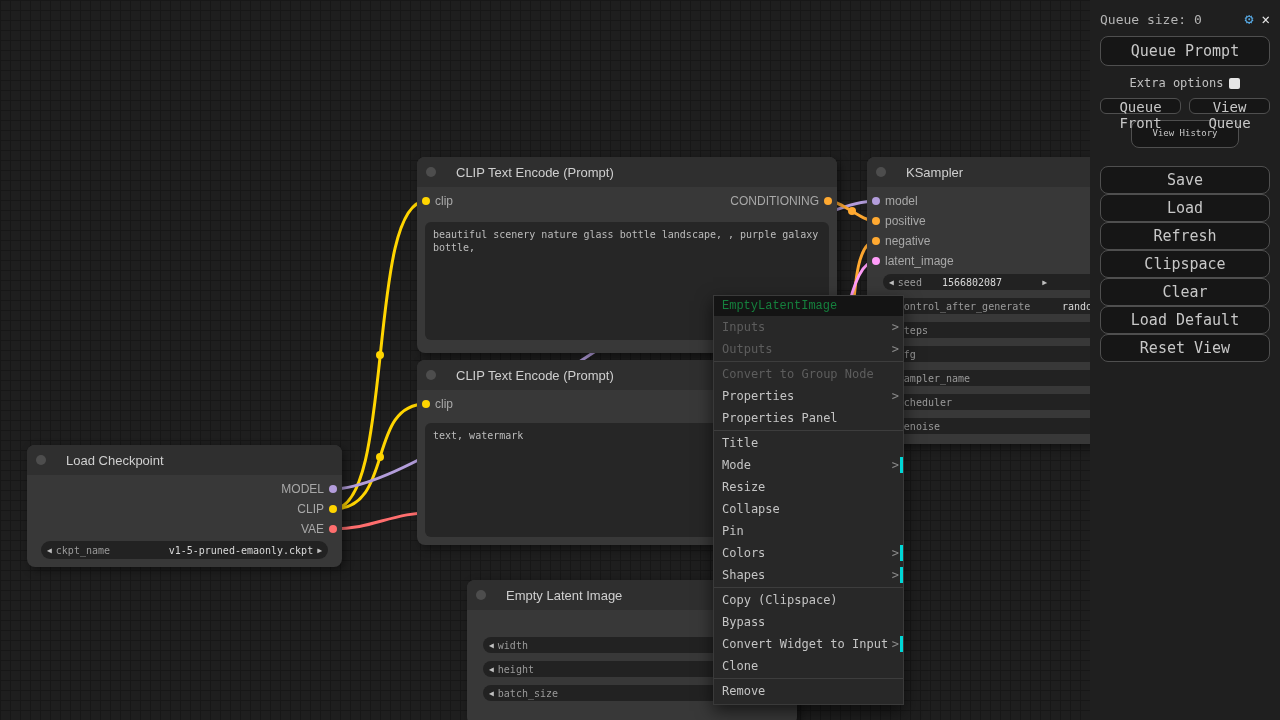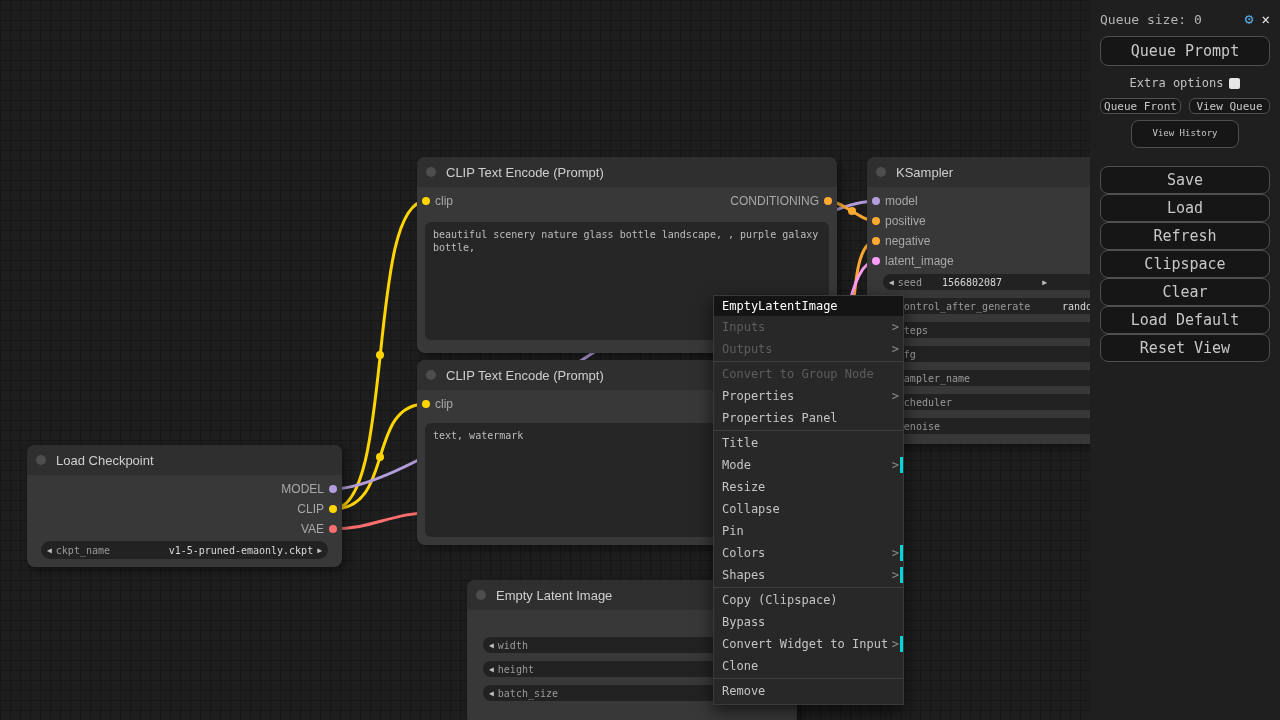--- a/index.html
+++ b/index.html
@@ -8,21 +8,21 @@
        background-image:linear-gradient(#171717 1px,transparent 1px),
                         linear-gradient(90deg,#171717 1px,transparent 1px);
        background-size:10px 10px;
        font-family:"Liberation Sans",sans-serif;}
   #wires{position:absolute;left:0;top:0;z-index:1;pointer-events:none;}
   #wires path{fill:none;stroke-width:3;stroke-linecap:round;}
 
   
   .node{position:absolute;background:#383838;border-radius:8px;
         box-shadow:3px 3px 10px rgba(0,0,0,.45);box-sizing:border-box;z-index:2;}
-  .node-title{height:30px;display:flex;align-items:center;gap:10px;padding:0 9px;
+  .node-title{height:30px;display:flex;align-items:center;gap:20px;padding:0 9px;
         background:#2f2f2f;border-radius:8px 8px 0 0;overflow:hidden;}
   .collapse-dot{width:10px;height:10px;border-radius:50%;background:#4d4d4d;flex:none;}
   .title-text{color:#cfcfcf;font-size:13px;white-space:nowrap;}
   .slot-area{margin-top:4px;}
   .slot-row{display:flex;justify-content:space-between;}
   .slot{display:flex;align-items:center;height:20px;gap:5px;padding:0 5px;}
   .slot.out{justify-content:flex-end;}
   .dot{width:8px;height:8px;border-radius:50%;flex:none;}
   .slot-label{color:#a8a8a8;font-size:12px;white-space:nowrap;}
   .textbox{position:absolute;left:8px;right:8px;background:#262626;border-radius:6px;
@@ -35,21 +35,21 @@
   .w-arrow{font-size:8px;color:#c0c0c0;flex:none;}
   .w-label{color:#9a9a9a;}
   .w-value{color:#d8d8d8;margin-left:auto;}
   .wstack{position:absolute;left:16px;right:16px;display:flex;flex-direction:column;gap:8px;}
   #ks-widgets .widget:nth-child(1) .w-value{margin-right:36px;margin-left:16px;}
 
   
   #context-menu{position:absolute;z-index:15;background:#282828;border:1px solid #3a3a3a;
         box-shadow:0 6px 16px rgba(0,0,0,.6);font-family:"DejaVu Sans Mono",monospace;
         font-size:12px;box-sizing:border-box;padding-bottom:2px;}
-  .ctx-title{background:#141414;color:#ffffff;height:20px;line-height:20px;padding:0 8px;}
+  .ctx-title{background:#141414;color:#15803d;height:20px;line-height:20px;padding:0 8px;font-family:Liberation Mono, monospace;}
   .ctx-item{position:relative;height:22px;line-height:22px;padding:0 14px 0 8px;color:#c4c4c4;
         white-space:nowrap;overflow:hidden;}
   .ctx-item.disabled{color:#5d5d5d;}
   .ctx-sep{height:1px;background:#3d3d3d;margin:1px 0;}
   .ctx-sub{position:absolute;right:4px;top:0;color:#8a8a8a;}
   .ctx-accent{position:absolute;right:0;top:3px;width:3px;height:16px;}
 
   
   #sidebar{position:absolute;left:1090px;top:0;width:190px;height:720px;background:#1f1f1f;
         z-index:20;font-family:"DejaVu Sans Mono",monospace;box-sizing:border-box;
@@ -58,21 +58,21 @@
   .queue-row .lab{flex:1;}
   .gear{font-size:15px;margin-right:8px;cursor:pointer;}
   .close{color:#e8e8e8;font-size:14px;cursor:pointer;}
   .btn{display:block;width:100%;background:#161616;border:1px solid #4f4f4f;border-radius:8px;
         color:#c8c8c8;font-family:inherit;cursor:pointer;box-sizing:border-box;}
   .btn.big{height:30px;font-size:15px;margin:6px 0 8px;}
   .extra-row{display:flex;align-items:center;justify-content:center;gap:6px;font-size:12px;
         height:18px;color:#c0c0c0;}
   .checkbox{width:11px;height:11px;background:#e6e6e6;border-radius:2px;flex:none;}
   .small-row{display:flex;gap:8px;margin-top:6px;}
-  .btn.small{height:16px;font-size:11px;border-radius:6px;flex:1;padding:0;}
+  .btn.small{height:16px;font-size:14px;border-radius:6px;flex:1;padding:0;}
   .btn.history{width:108px;margin:6px auto 0;height:28px;font-size:9px;line-height:1.25;
         padding:2px 8px;display:block;}
   #side-buttons{margin-top:18px;display:flex;flex-direction:column;}
   .btn.main{height:28px;font-size:15px;}
 </style>
 </head>
 <body>
 
 <div id="app">
 

